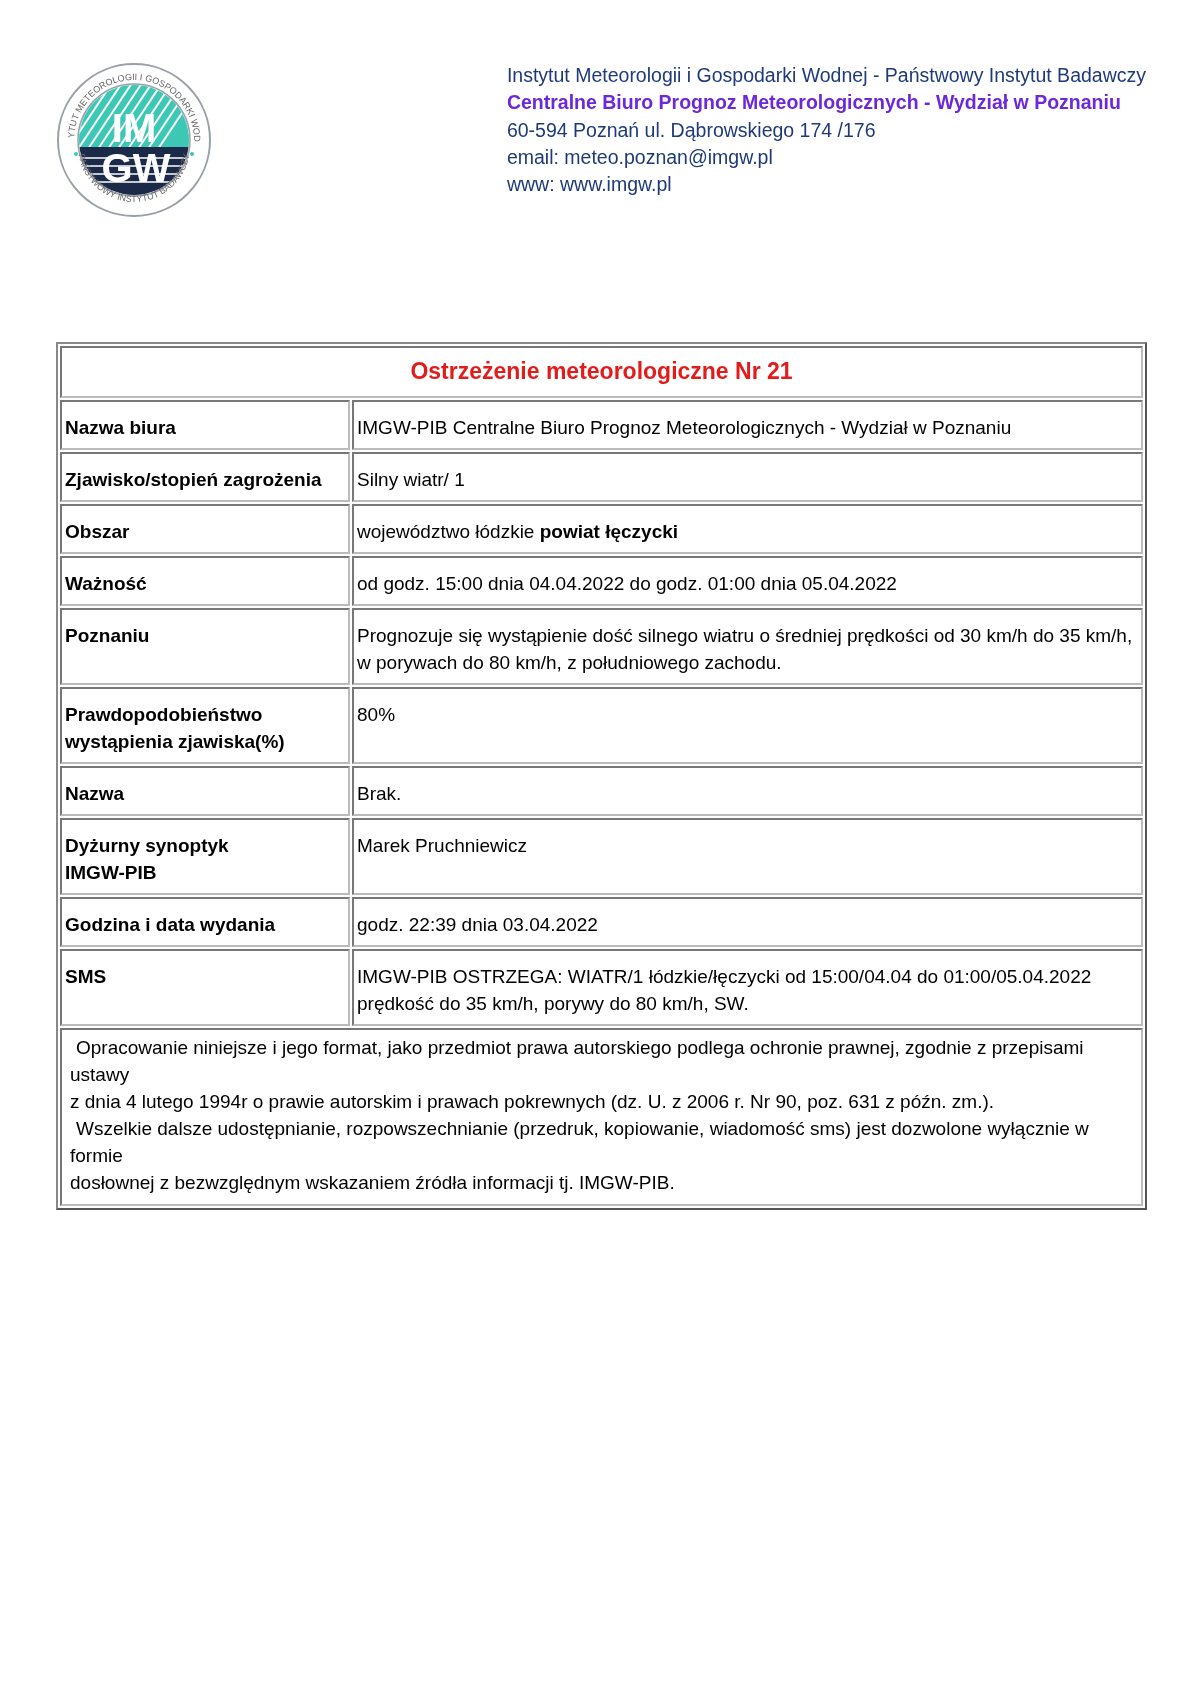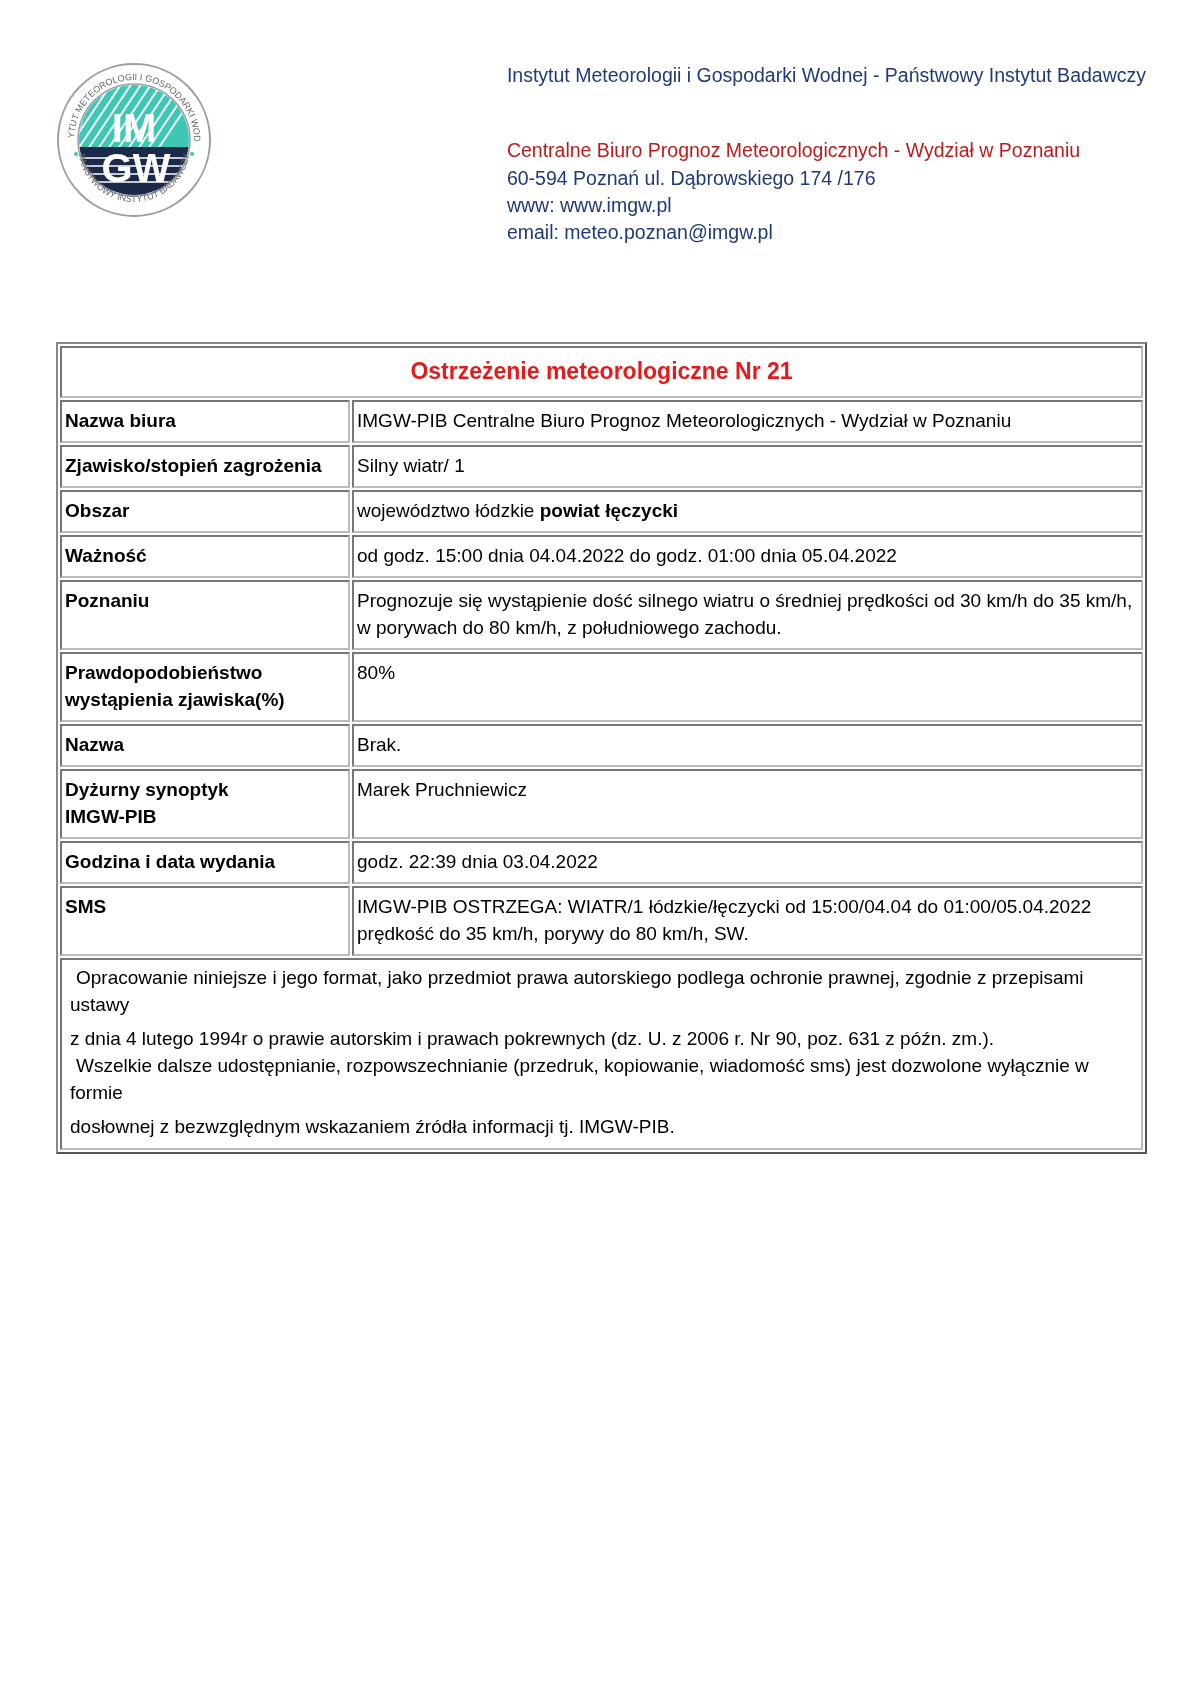--- a/index.html
+++ b/index.html
@@ -4,41 +4,41 @@
 <style>
   html, body { margin: 0; padding: 0; background: #ffffff; }
   body { width: 1201px; height: 1700px; position: relative; overflow: hidden; }
 
   .logo { position: absolute; left: 56px; top: 62px; width: 156px; height: 156px; }
 
   .org-header {
     position: absolute; right: 55px; top: 62px; text-align: left;
     font-family: "Liberation Sans", sans-serif; color: #1f3a78; font-size: 19.5px; line-height: 27.3px;
   }
-  .org-header .bold { font-weight: normal; color: #b91c1c; margin-top: 48px; }
+  .org-header .bold { font-weight: bold; color: #6d28d9; }
 
   .warning-table {
     position: absolute; left: 56px; top: 342px; width: 1091px;
     border-collapse: separate; border-spacing: 2px;
     border: 2px solid #888; border-right-color: #555; border-bottom-color: #555;
     font-family: Liberation Sans, sans-serif; font-size: 19px; color: #000;
   }
   .warning-table td {
     border: 2px solid #999; border-top-color: #777; border-left-color: #777;
     border-right-color: #bbb; border-bottom-color: #bbb;
-    vertical-align: top; padding: 5px 3px 7px 3px; line-height: 27px;
+    vertical-align: top; padding: 12px 3px 7px 3px; line-height: 27px;
   }
   .warning-table td.label { font-weight: bold; width: 280px; }
   .warning-table td.title-cell {
     text-align: center; color: #e31b1b; font-weight: bold; font-size: 23px;
     padding: 10px 3px 12px; line-height: 26px;
   }
   .warning-table td.footer-cell { padding: 4px 3px 8px 8px; }
   .footer-cell p { margin: 0; text-indent: 6px; }
-  .footer-cell p.cont { text-indent: 0; margin-top: 7px; }
+  .footer-cell p.cont { text-indent: 0; }
 </style>
 </head>
 <body>
 
 <div class="logo">
   <svg width="156" height="156" viewBox="0 0 156 156">
     <defs>
       <clipPath id="inner">
           <circle cx="78" cy="78" r="55"></circle>
         </clipPath>
@@ -80,22 +80,22 @@
     </text>
     <circle cx="20" cy="92" r="2" fill="#3cc8b4"></circle>
     <circle cx="136" cy="92" r="2" fill="#3cc8b4"></circle>
   </svg>
 </div>
 
 <div class="org-header">
   <div>Instytut Meteorologii i Gospodarki Wodnej - Państwowy Instytut Badawczy</div>
   <div class="bold">Centralne Biuro Prognoz Meteorologicznych - Wydział w Poznaniu</div>
   <div>60-594 Poznań ul. Dąbrowskiego 174 /176</div>
+  <div>email: meteo.poznan@imgw.pl</div>
   <div>www: www.imgw.pl</div>
-  <div>email: meteo.poznan@imgw.pl</div>
 </div>
 
 <table class="warning-table">
   <tbody>
       <tr>
     <td colspan="2" class="title-cell">Ostrzeżenie meteorologiczne Nr 21</td>
   </tr>
   <tr>
     <td class="label">Nazwa biura</td>
     <td>IMGW-PIB Centralne Biuro Prognoz Meteorologicznych - Wydział w Poznaniu</td>

